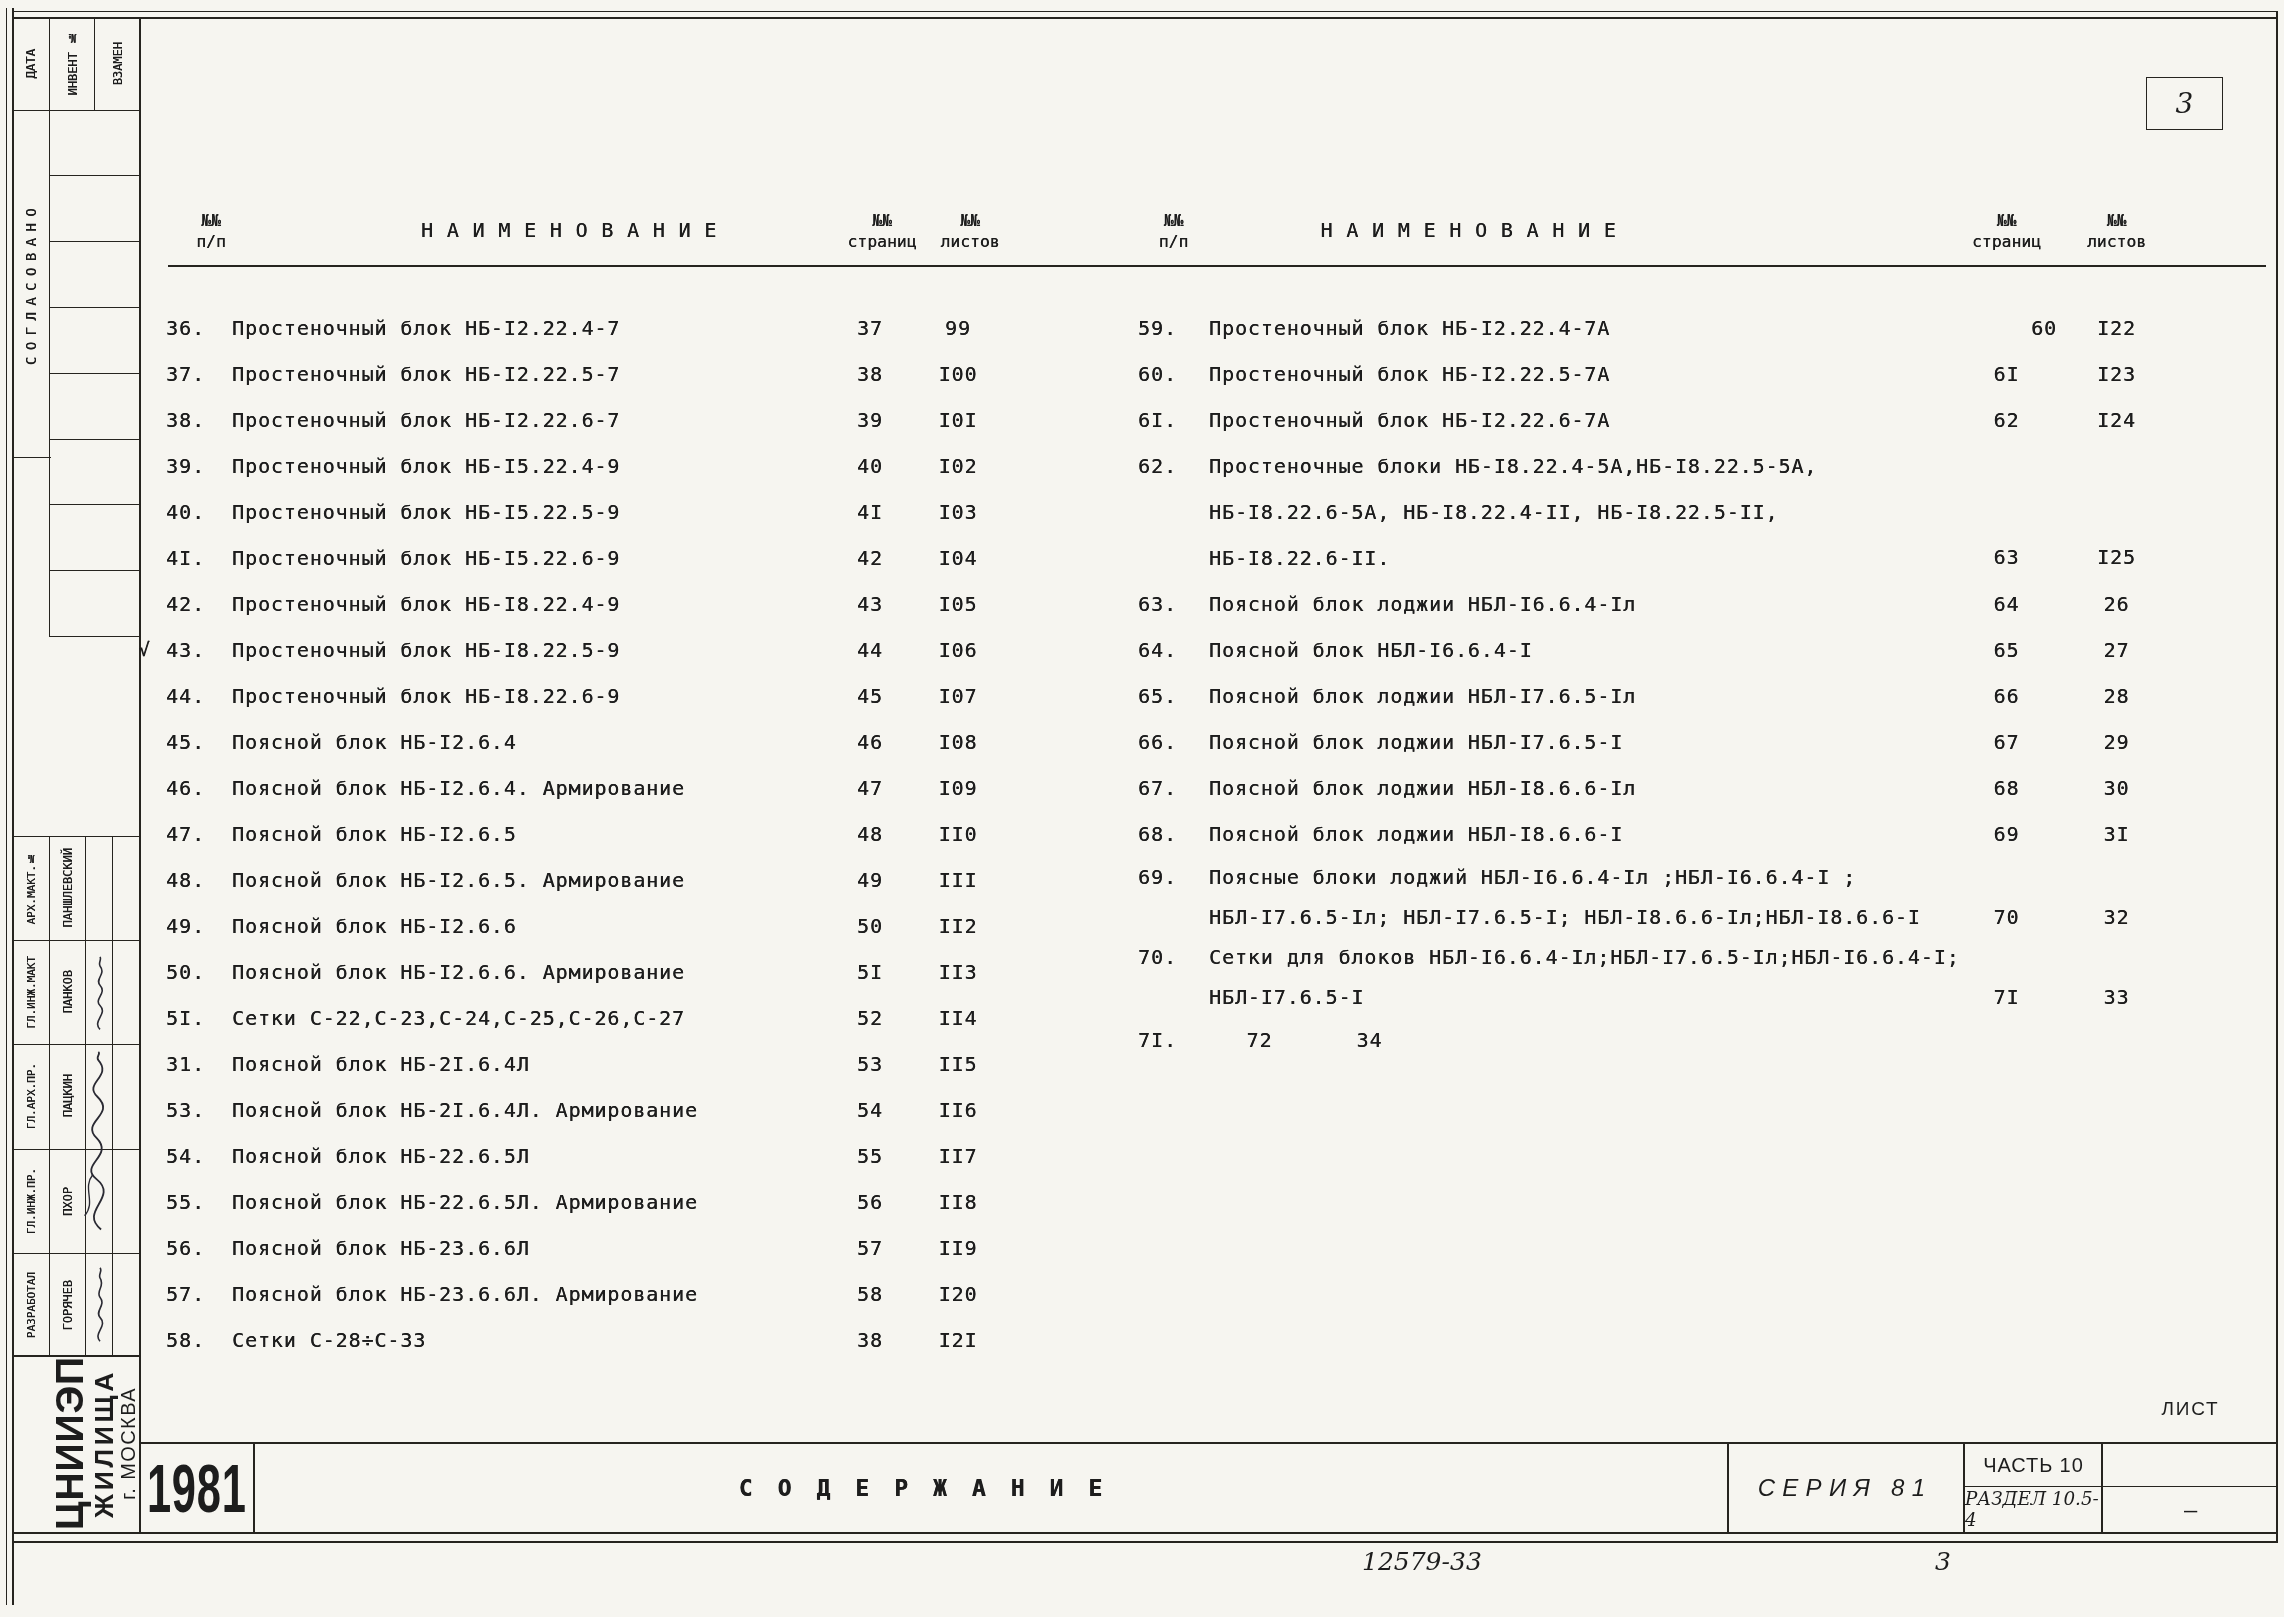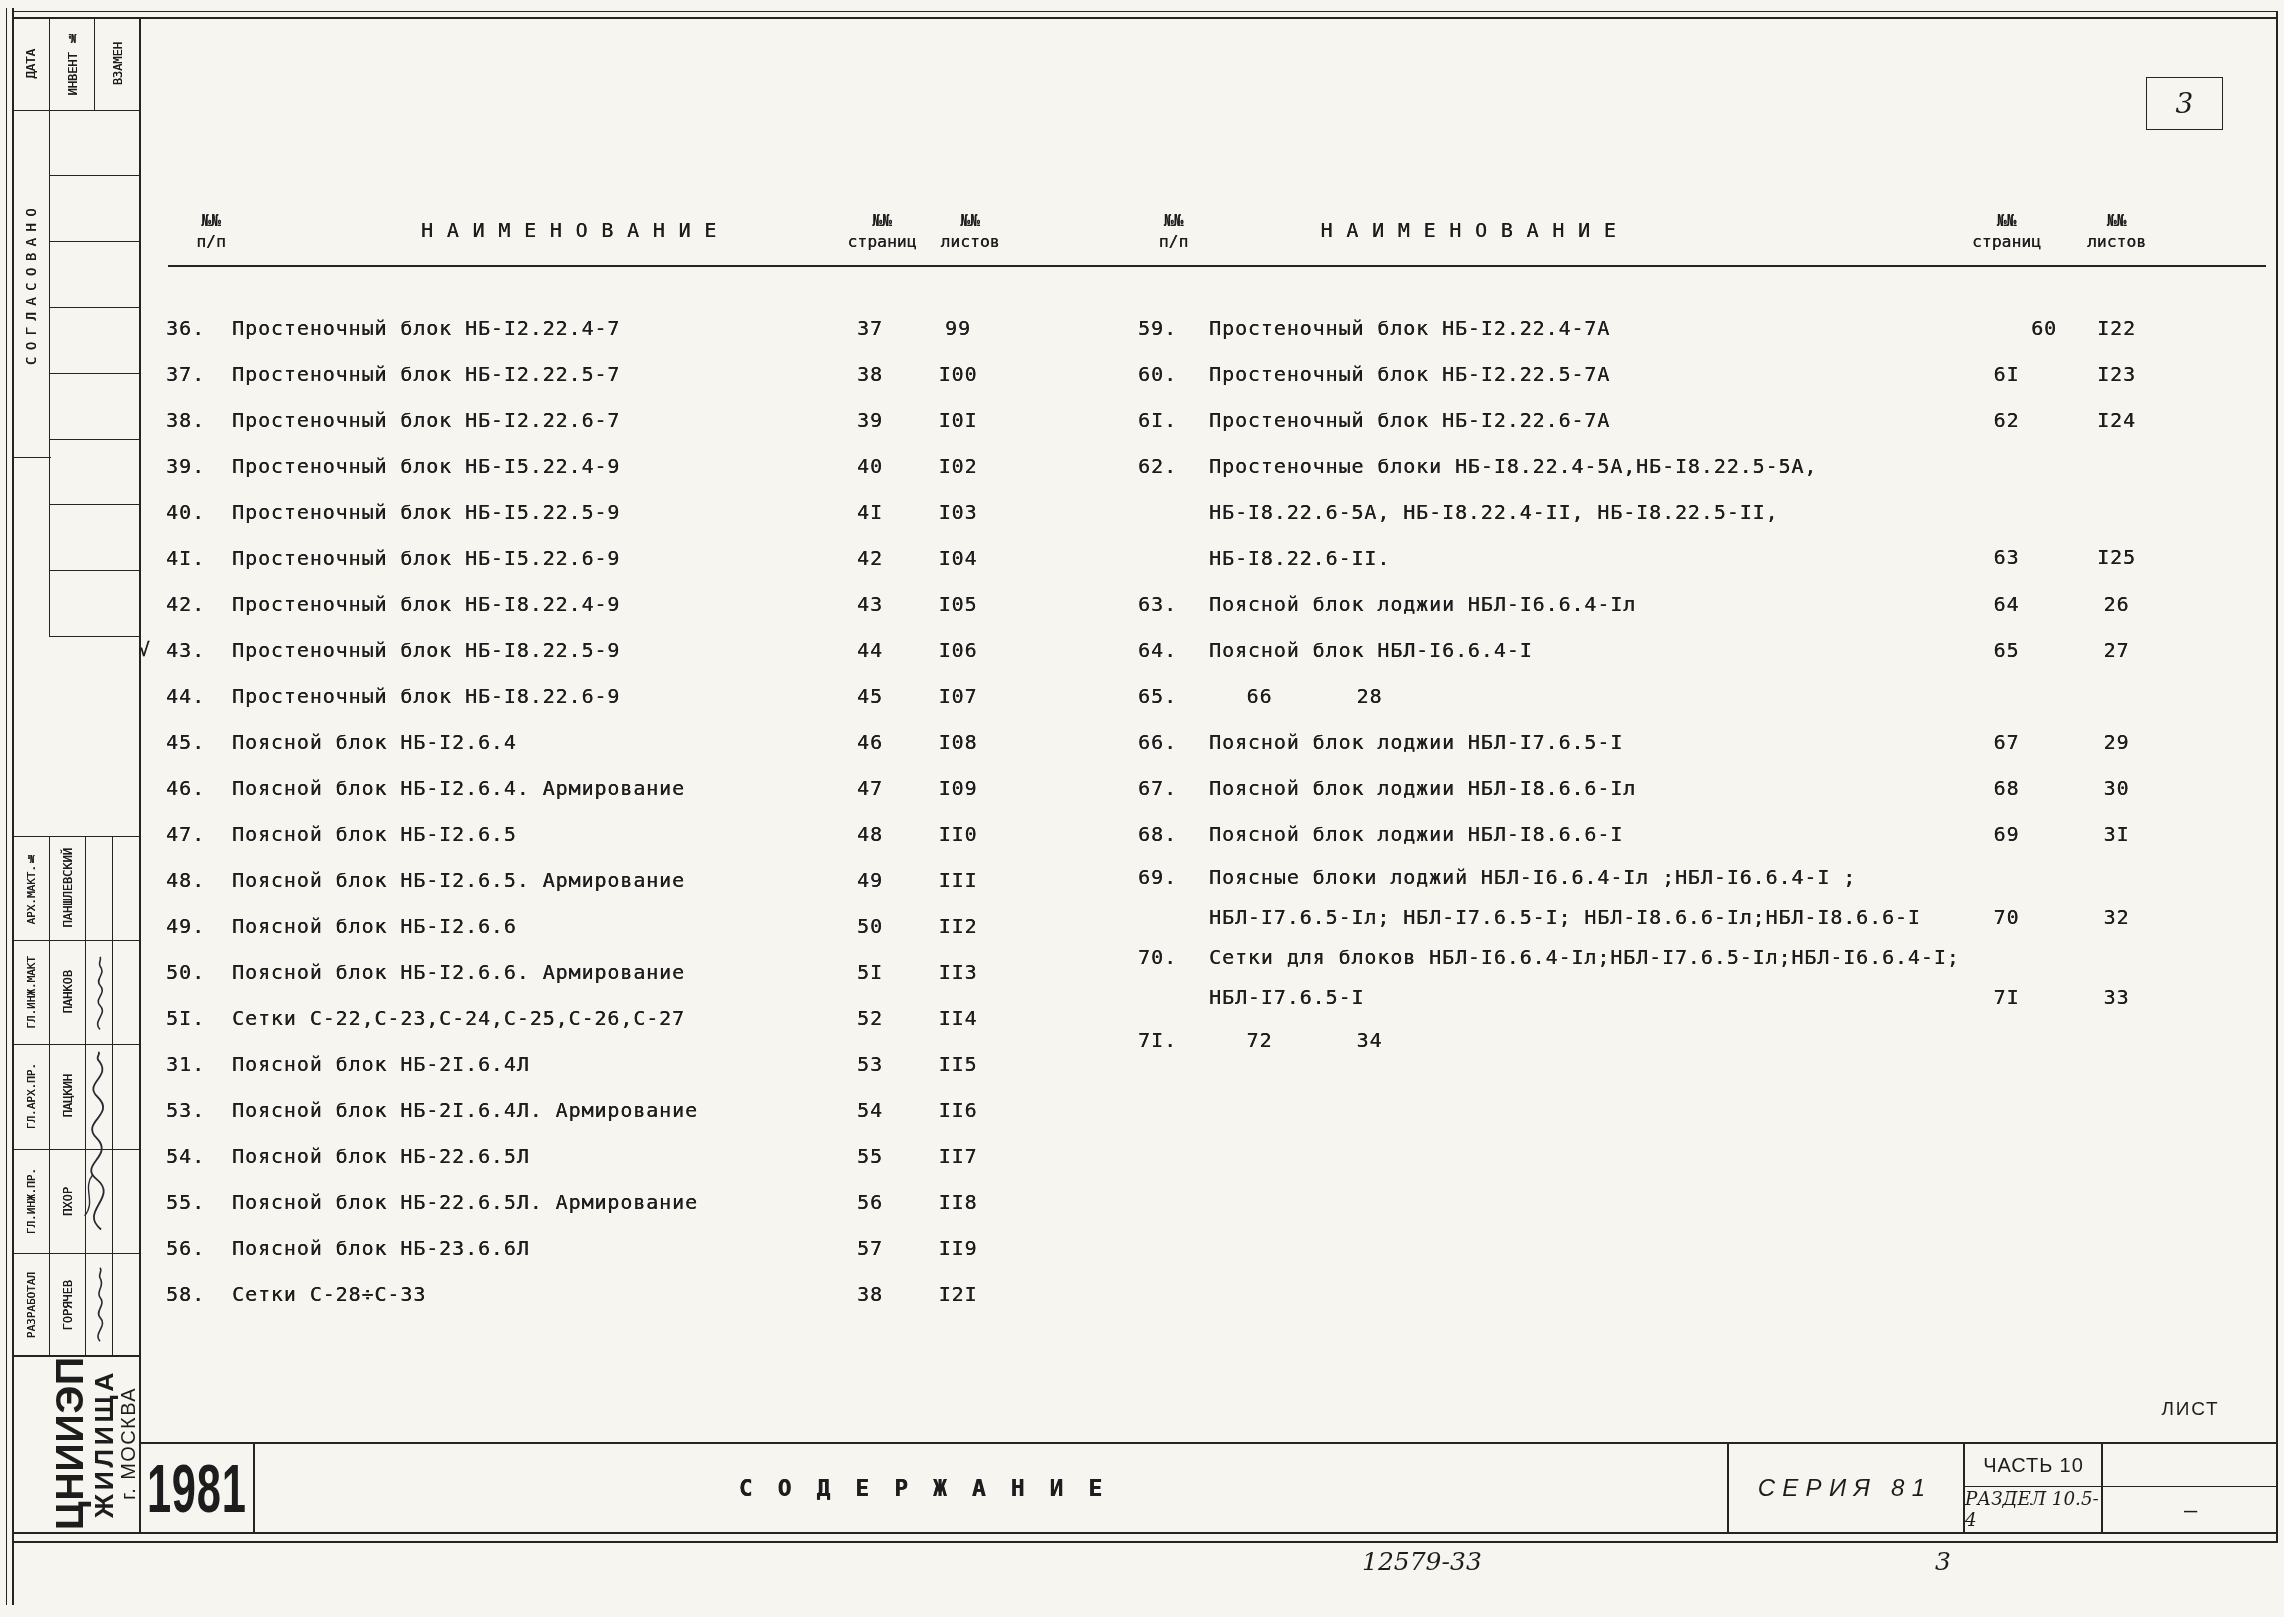--- a/index.html
+++ b/index.html
@@ -440,20 +440,34 @@
         </div>
         <div class="cell c-page">
           <div class="tl" style="height: 46px; line-height: 46px; margin-top: 0px;">57</div>
         </div>
         <div class="cell c-sheet">
           <div class="tl" style="height: 46px; line-height: 46px; margin-top: 0px;">II9</div>
         </div>
       </div>
       <div class="trow">
         <div class="cell c-num">
+          <div class="tl" style="height: 46px; line-height: 46px;">57.</div>
+        </div>
+        <div class="cell c-name">
+          <div class="tl" style="height: 46px; line-height: 46px;">Поясной блок НБ-23.6.6Л. Армирование</div>
+        </div>
+        <div class="cell c-page">
+          <div class="tl" style="height: 46px; line-height: 46px; margin-top: 0px;">58</div>
+        </div>
+        <div class="cell c-sheet">
+          <div class="tl" style="height: 46px; line-height: 46px; margin-top: 0px;">I20</div>
+        </div>
+      </div>
+      <div class="trow">
+        <div class="cell c-num">
           <div class="tl" style="height: 46px; line-height: 46px;">58.</div>
         </div>
         <div class="cell c-name">
           <div class="tl" style="height: 46px; line-height: 46px;">Сетки С-28÷С-33</div>
         </div>
         <div class="cell c-page">
           <div class="tl" style="height: 46px; line-height: 46px; margin-top: 0px;">38</div>
         </div>
         <div class="cell c-sheet">
           <div class="tl" style="height: 46px; line-height: 46px; margin-top: 0px;">I2I</div>
@@ -543,20 +557,23 @@
         <div class="cell c-page">
           <div class="tl" style="height: 46px; line-height: 46px; margin-top: 0px;">65</div>
         </div>
         <div class="cell c-sheet">
           <div class="tl" style="height: 46px; line-height: 46px; margin-top: 0px;">27</div>
         </div>
       </div>
       <div class="trow">
         <div class="cell c-num">
           <div class="tl" style="height: 46px; line-height: 46px;">65.</div>
+        </div>
+        <div class="cell c-name">
+          <div class="tl" style="height: 46px; line-height: 46px;">Поясной блок лоджии НБЛ-I7.6.5-Iл</div>
         </div>
         <div class="cell c-page">
           <div class="tl" style="height: 46px; line-height: 46px; margin-top: 0px;">66</div>
         </div>
         <div class="cell c-sheet">
           <div class="tl" style="height: 46px; line-height: 46px; margin-top: 0px;">28</div>
         </div>
       </div>
       <div class="trow">
         <div class="cell c-num">

